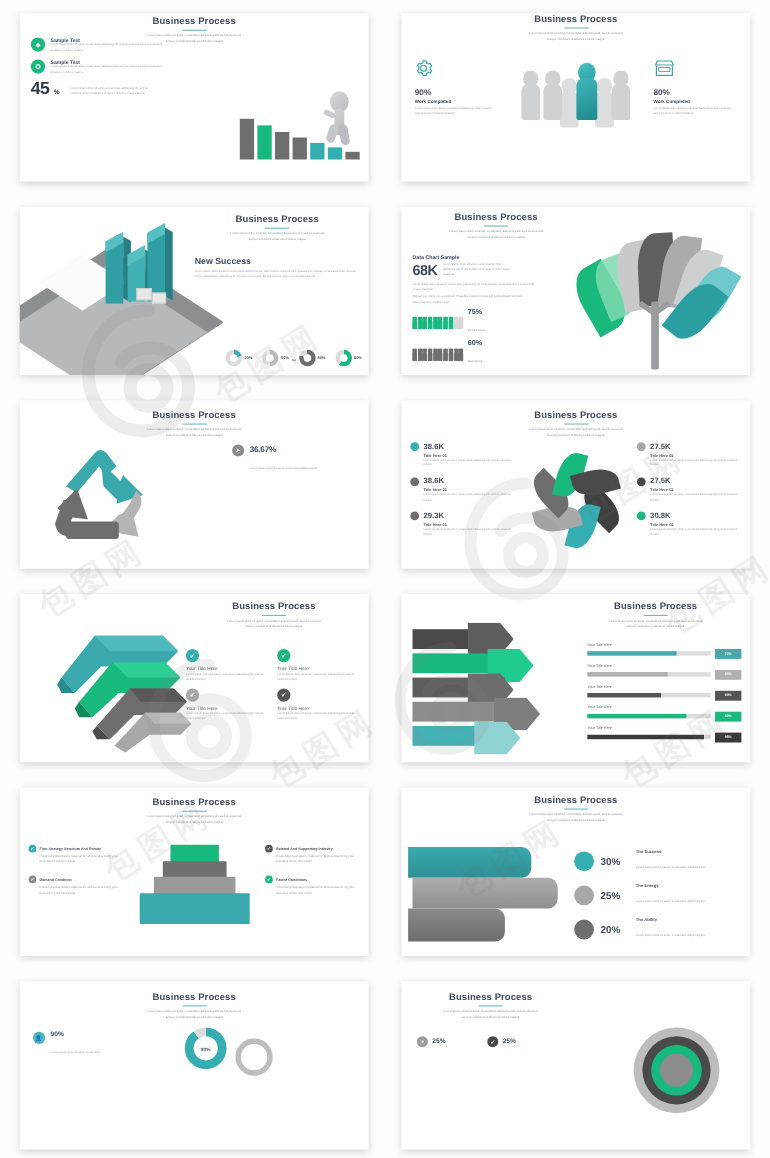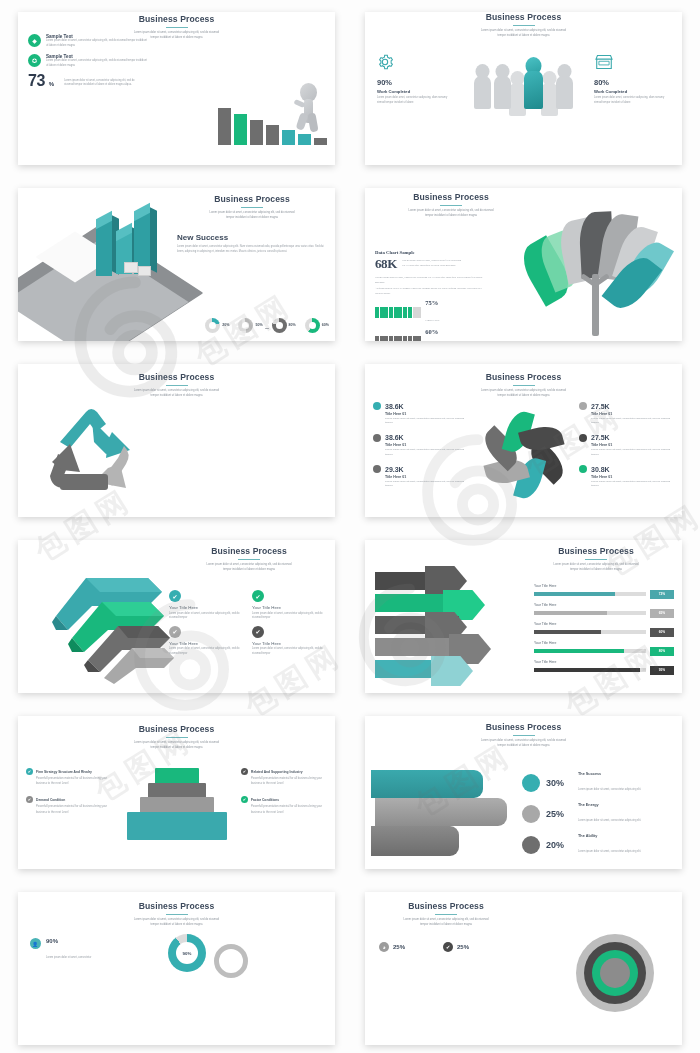--- a/index.html
+++ b/index.html
@@ -117,21 +117,21 @@
 
   
   .donuts{ position:absolute; right:6px; bottom:8px; display:flex; gap:9px; align-items:center;}
   .dn{ display:flex; align-items:center; gap:2px;}
   .ring{ width:15px;height:15px;border-radius:50%; position:relative;}
   .ring::after{ content:""; position:absolute; inset:4px; border-radius:50%; background:#fff;}
   .dn .pv{ font-size:3.6px; font-weight:bold; color:#4a5561; line-height:1.1;}
   .dn .pl{ font-size:2.2px; color:#a0a6ac;}
 
   
-  .s4-left{ position:absolute; left:10px; top:62px; width:112px;font-family:Liberation Serif, serif;}
+  .s4-left{ position:absolute; left:10px; top:44px; width:112px;}
   .s4-68{ display:flex; align-items:center; gap:5px; margin:1px 0 4px 0;}
   .s4-68 .n{ font-size:13px; font-weight:bold; color:#3d4a5c; letter-spacing:-.4px;}
   .rowfig{ display:flex; align-items:center; gap:4px; margin-top:4px;}
   .pp{ display:flex; gap:.7px;}
   .pp i{ display:block; width:4px;height:11px; position:relative;}
   .pp i::before{ content:""; position:absolute; left:0.6px; top:0; width:2.8px;height:2.8px;
                  border-radius:50%; background:inherit;}
   .pp i::after{ content:""; position:absolute; left:0; top:3px; width:4px;height:8px;
                 border-radius:1.6px 1.6px 0 0; background:inherit;}
   .rowfig .v{ font-size:6.5px; font-weight:bold; color:#3d4a5c; line-height:1;}
@@ -245,21 +245,21 @@
         <div class="s1-row">
           <span class="s1-ic">✪</span>
           <span>
             <span class="mini-h" style="display:block">Sample Text</span>
             <span class="lorem" style="display:block">Lorem ipsum dolor sit amet, consectetur adipiscing elit, sed do eiusmod tempor incididunt ut labore et dolore magna</span>
           </span>
         </div>
       </div>
 
       <div class="s1-97">
-        <span class="big-num">73</span>
+        <span class="big-num">45</span>
         <span class="pct">%</span>
         <span class="lorem tx">Lorem ipsum dolor sit amet, consectetur adipiscing elit, sed do eiusmod tempor incididunt ut labore et dolore magna aliqua.</span>
       </div>
 
       <div class="s1-bars">
         <i class="c-grey" style="height:37px"></i>
         <i class="c-green" style="height:31px"></i>
         <i class="c-grey" style="height:25px"></i>
         <i class="c-grey" style="height:20px"></i>
         <i class="c-teal" style="height:15px"></i>
@@ -475,20 +475,25 @@
           <path d="M58 18 L84 44 L72 52 L60 40 Z M78 30 L96 48 L72 56 L74 38 Z" fill="#3aa9ad"></path>
           <path d="M90 44 q8 8 2 18 L78 84 L72 72 L84 56 Z" fill="#b4b4b4"></path>
           <path d="M86 62 L92 86 L60 80 L74 66 Z" fill="#b4b4b4"></path>
           <path d="M30 86 q-12 0-14-12 L24 52 L36 58 L28 78 Z" fill="#6e6e6e"></path>
           <path d="M18 60 L36 42 L46 70 L28 68 Z" fill="#6e6e6e"></path>
           <rect x="26" y="72" width="48" height="16" rx="3" fill="#6e6e6e"></rect>
         </svg>
       </div>
 
       <div class="s5-list">
+        <div class="s5-row">
+          <span class="s5-ic" style="background:#8c8c8c">➤</span>
+          <span><span class="s5-v" style="display:block">36.67%</span>
+          <span class="lorem">Lorem ipsum dolor sit amet, consectetur adipiscing elit.</span></span>
+        </div>
       </div>
     </div>
 
     <div class="slide">
       <div class="head" style="padding-top:8px">
         <div class="ttl">Business Process</div>
         <div class="rule"></div>
         <div class="sub">Lorem ipsum dolor sit amet, consectetur adipiscing elit, sed do eiusmod</div>
         <div class="sub">tempor incididunt ut labore et dolore magna</div>
       </div>

